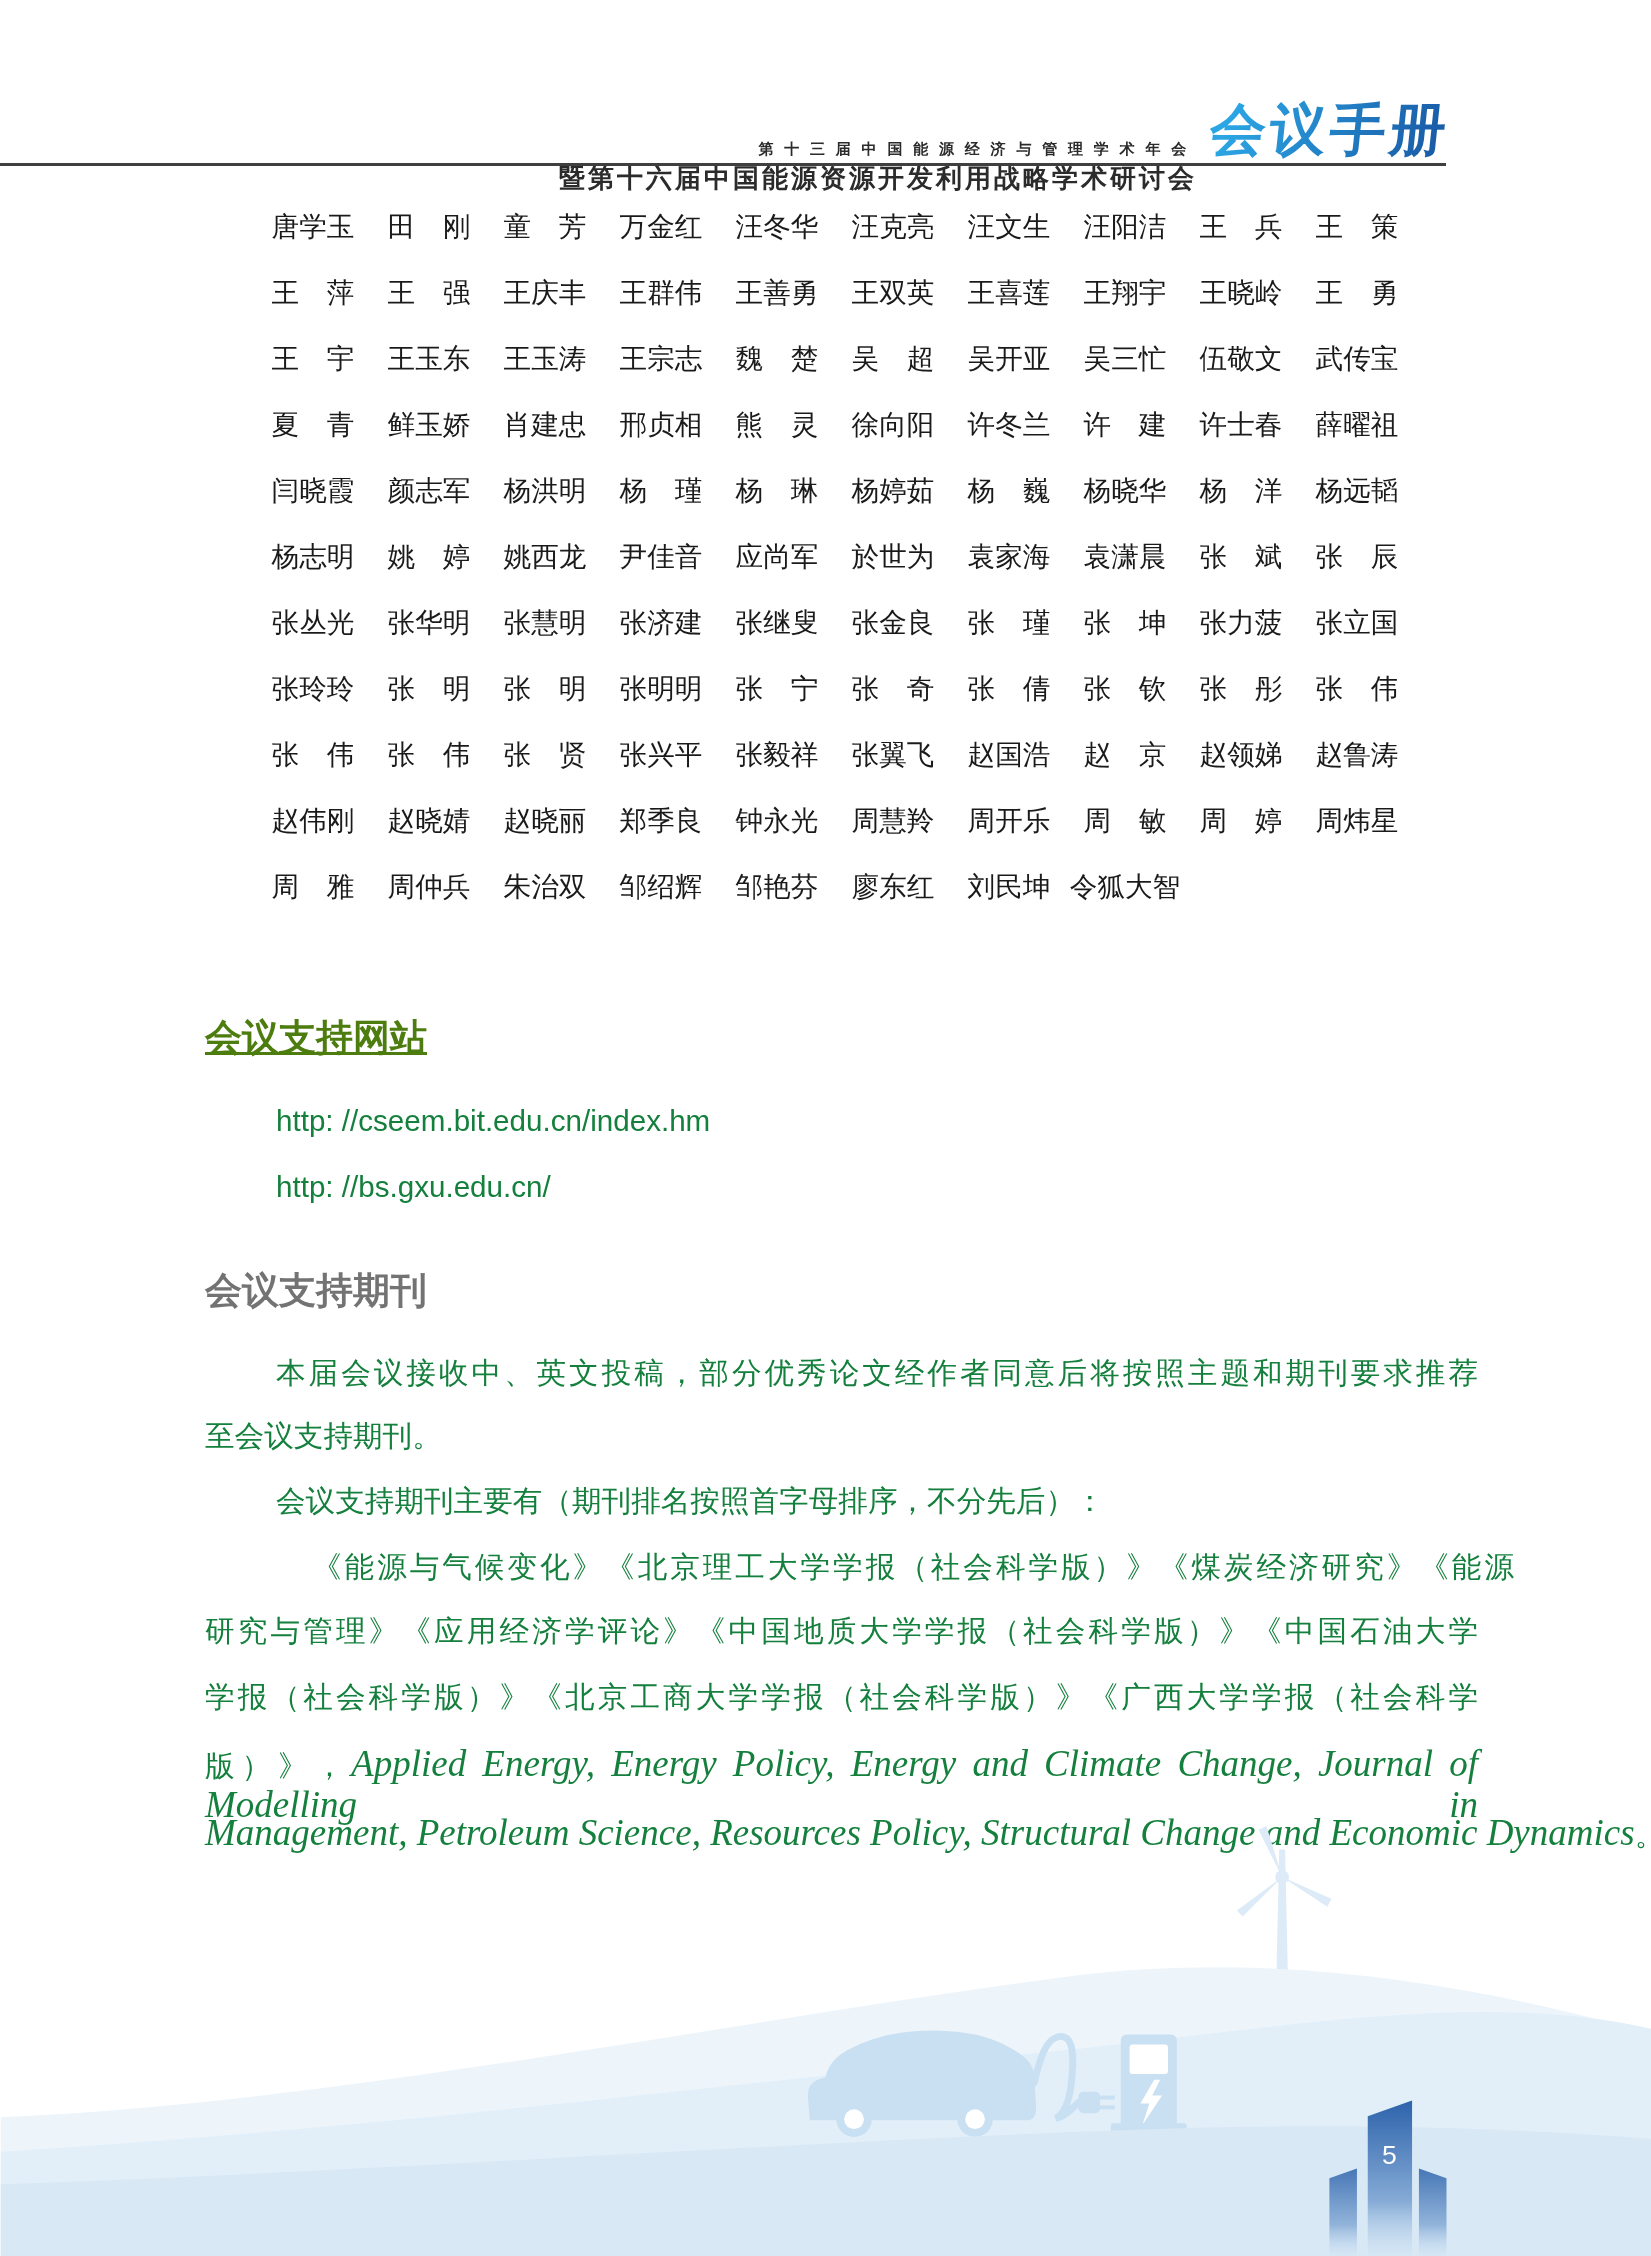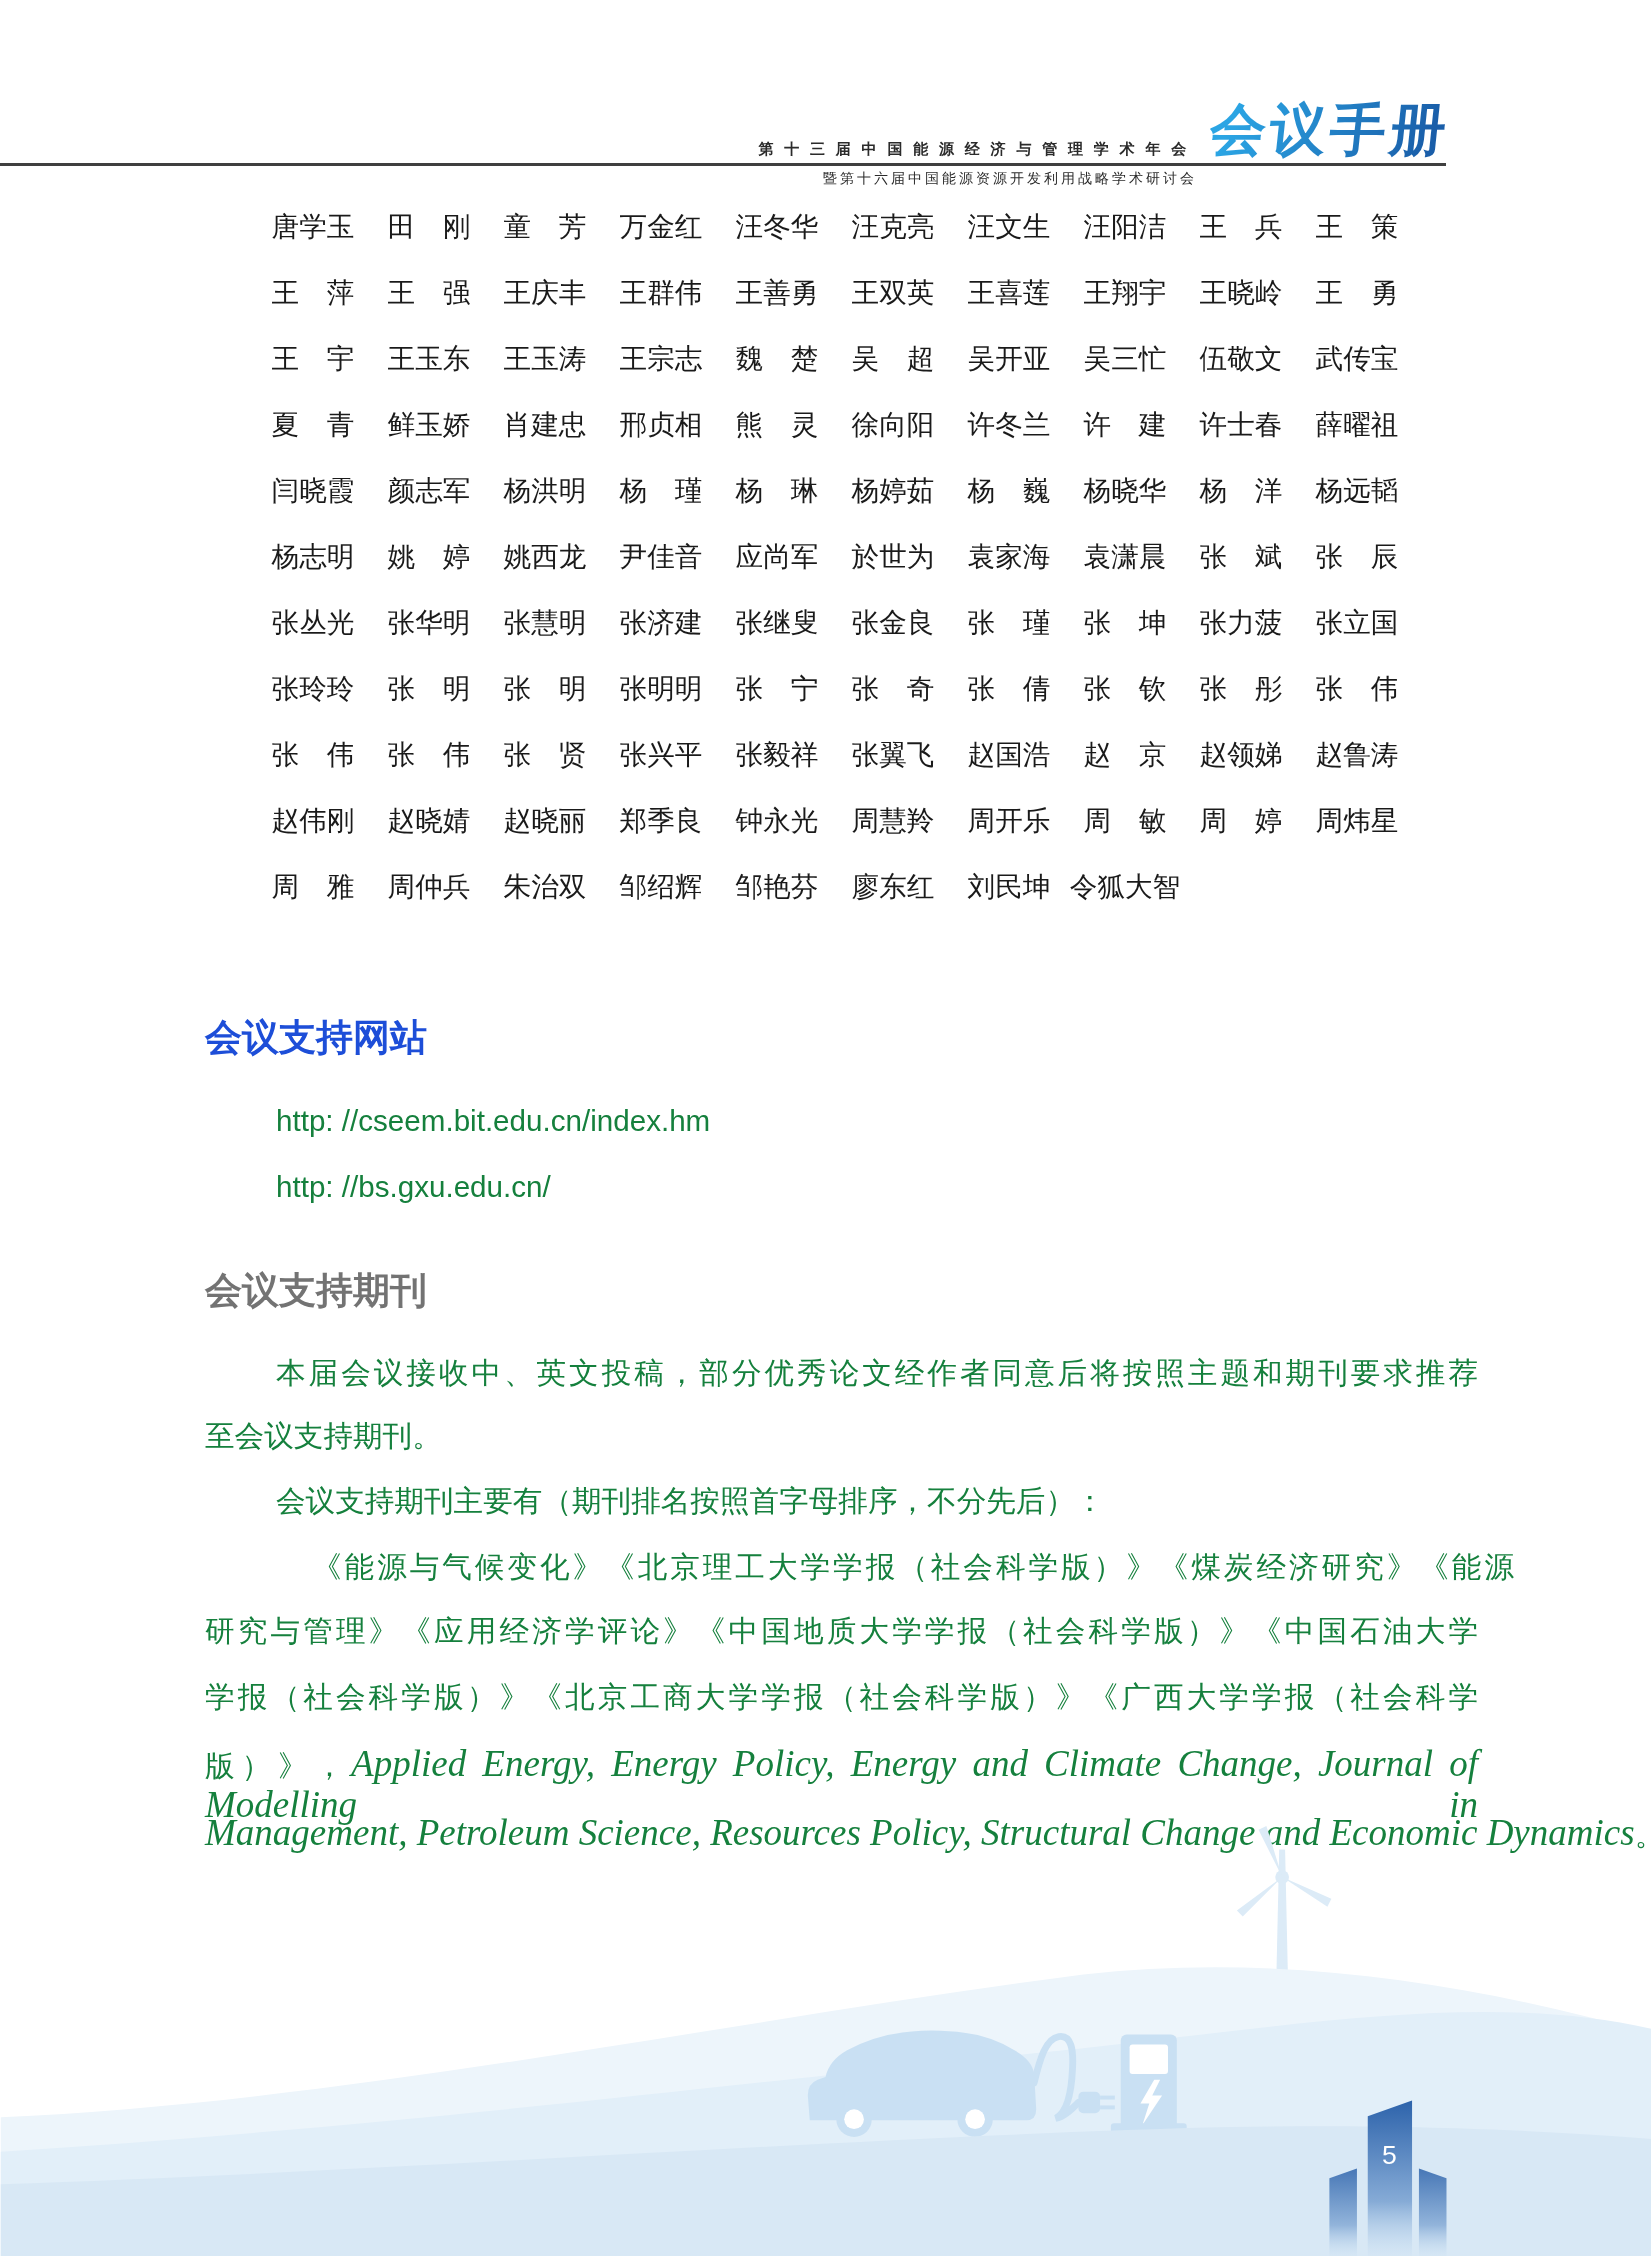--- a/index.html
+++ b/index.html
@@ -3,21 +3,21 @@
 <meta charset="utf-8">
 <style>
   html,body{margin:0;padding:0;background:#ffffff;}
   body{width:1652px;height:2257px;position:relative;overflow:hidden;
        font-family:"Liberation Sans","DejaVu Sans",sans-serif;}
   .page{position:absolute;inset:0;background:#ffffff;}
 
   
   .hdr-lines{position:absolute;top:91px;right:455px;text-align:right;color:#2b2b2b;}
   .hdr-line1{font-size:15px;font-weight:bold;letter-spacing:10.8px;line-height:29.6px;white-space:nowrap;margin-top:43px;}
-  .hdr-line2{font-size:14px;font-weight:normal;letter-spacing:3px;line-height:29.6px;white-space:nowrap;}
+  .hdr-line2{font-size:26px;font-weight:bold;letter-spacing:3px;line-height:29.6px;white-space:nowrap;}
   .hdr-title{position:absolute;left:1210px;top:93px;font-size:56px;font-weight:900;
              letter-spacing:3.9px;white-space:nowrap;transform:skewX(-6deg);
              background-image:linear-gradient(105deg,#2ba5e4 10%,#1a5ea9 90%);
              -webkit-background-clip:text;background-clip:text;color:transparent;}
   .hdr-rule{position:absolute;left:0;top:163px;width:1446px;height:3px;background:#3f3f3f;}
 
   
   .grid{position:absolute;left:255px;top:193px;width:1162px;}
   .name-row{display:flex;height:66px;align-items:center;}
   .name-cell{width:116px;text-align:center;font-size:27.6px;color:#1a1a1a;white-space:nowrap;}
@@ -172,21 +172,21 @@
         <span class="name-cell">周仲兵</span>
         <span class="name-cell">朱治双</span>
         <span class="name-cell">邹绍辉</span>
         <span class="name-cell">邹艳芬</span>
         <span class="name-cell">廖东红</span>
         <span class="name-cell">刘民坤</span>
         <span class="name-cell">令狐大智</span>
       </div>
     </div>
 
-  <div class="sec-heading" style="top: 1013px; color: #1d4ed8;">会议支持网站</div>
+  <div class="sec-heading" style="top: 1013px; color: #4d7c0f; text-decoration: underline;">会议支持网站</div>
   <div class="txtline url" style="left:276px;top:1101px;">http: //cseem.bit.edu.cn/index.hm</div>
   <div class="txtline url" style="left:276px;top:1167px;">http: //bs.gxu.edu.cn/</div>
 
   <div class="sec-heading" style="top: 1266px; color: #737373;">会议支持期刊</div>
 
   <div class="txtline jline" style="left:276px;top:1353px;width:1202px;">本届会议接收中、英文投稿，部分优秀论文经作者同意后将按照主题和期刊要求推荐</div>
   <div class="txtline" style="left:205px;top:1416px;">至会议支持期刊。</div>
   <div class="txtline" style="left:276px;top:1481px;">会议支持期刊主要有（期刊排名按照首字母排序，不分先后）：</div>
 
   <div class="txtline jline" style="left:276px;top:1547px;width:1202px;margin-left:36px;">《能源与气候变化》《北京理工大学学报（社会科学版）》《煤炭经济研究》《能源</div>

